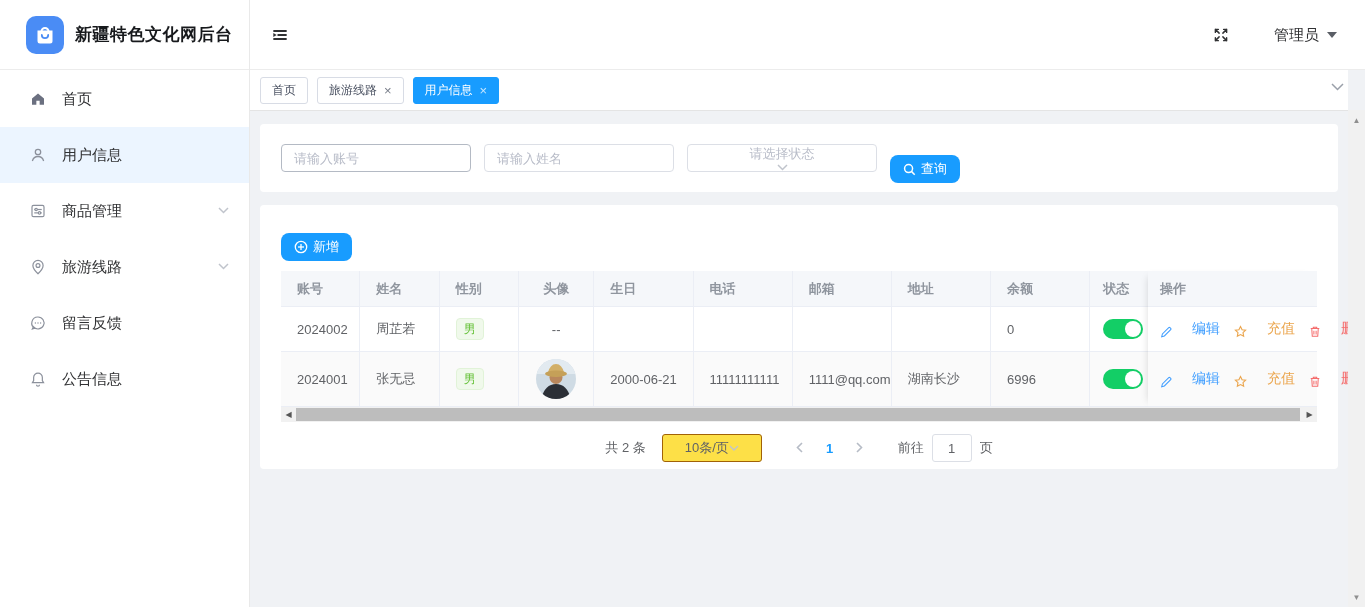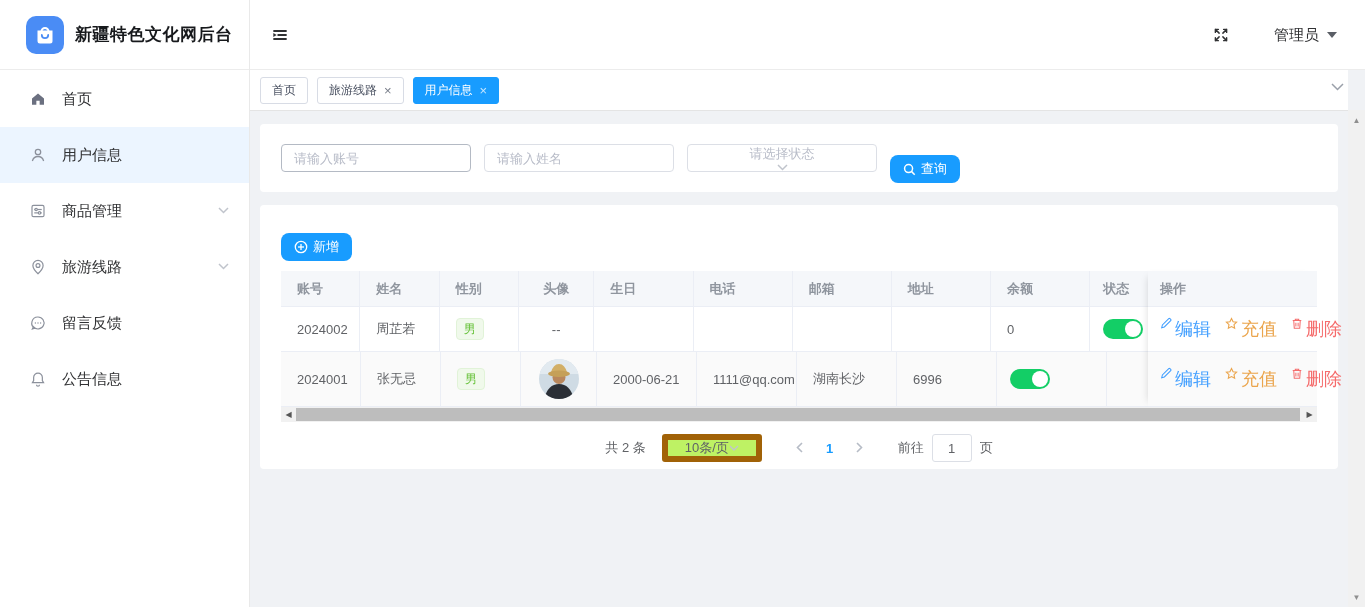--- a/index.html
+++ b/index.html
@@ -84,38 +84,38 @@
   .switch::after { content:""; position:absolute; right:2px; top:2px; width:16px;
     height:16px; border-radius:50%; background:#fff; }
   
   .fixed-col { position:absolute; top:0; right:0; width:169px;
     box-shadow:-5px 0 8px -6px rgba(0,0,0,.18); }
   .f-cell { padding-left:12px; display:flex; align-items:center;
     border-bottom:1px solid #ebeef5; font-size:13px; }
   .f-head { height:36px; background:#f5f7fa; color:#8f959e; font-weight:bold; }
   .f-r1 { height:45px; background:#fff; gap:14px; }
   .f-r2 { height:55px; background:#fafafa; gap:14px; }
-  .op-link { display:inline-flex; align-items:flex-start; gap:3px; cursor:pointer;
-    font-size:18px; white-space:nowrap; }
+  .op-link { display:inline-flex; align-items:flex-end; gap:20px; cursor:pointer;
+    font-size:14px; white-space:nowrap; }
   .op-edit { color:#409eff; } .op-recharge { color:#eba54d; } .op-delete { color:#f56c6c; }
   
   .h-scrollbar { width:1036px; height:15px; background:#f1f1f1; position:relative; }
   .h-scrollbar .sb-arrow { position:absolute; top:0; width:15px; height:15px;
     display:flex; align-items:center; justify-content:center; font-size:8px;
     color:#555; cursor:pointer; }
   .sb-left{left:0} .sb-right{right:0}
   .h-thumb { position:absolute; left:15px; top:1px; height:13px; width:1004px;
     background:#bdbdbd; cursor:pointer; }
   
   .pager { height:52px; display:flex; align-items:center; justify-content:center;
     gap:0; color:#606266; font-size:13px; }
   .pg-total { margin-right:16px; }
-  .pg-size { width:100px; height:28px; border:6px solid #a16207; border-radius:3px;
+  .pg-size { width:100px; height:28px; border:1px solid #a16207; border-radius:3px;
     display:flex; align-items:center; justify-content:center; color:#606266;
-    cursor:pointer; margin-right:22px; background:#bef264; }
+    cursor:pointer; margin-right:22px; background:#fde047; }
   .pg-arrow { width:32px; text-align:center; color:#aab0bb; font-size:13px; cursor:pointer; }
   .pg-num { width:28px; text-align:center; color:var(--primary); font-weight:bold; cursor:pointer; }
   .pg-goto { margin-left:22px; display:flex; align-items:center; gap:8px; }
   .pg-input { width:40px; height:28px; border:1px solid #dcdfe6; border-radius:3px;
     text-align:center; font-size:13px; color:#606266; outline:none;
     font-family:"Liberation Sans","DejaVu Sans",sans-serif; }
   
   .v-scrollbar { position:absolute; right:0; top:110px; width:17px; height:497px;
     background:#f1f1f1; z-index:6; }
   .v-scrollbar .sb-arrow { position:absolute; left:0; width:17px; height:16px;
@@ -339,20 +339,21 @@
                     <rect width="40" height="15" fill="#e2eaf0"></rect>
                     <path d="M5 40 q4 -15 15 -15 q11 0 15 15 Z" fill="#2b2f36"></path>
                     <circle cx="20" cy="18.5" r="6.5" fill="#b9875c"></circle>
                     <path d="M11.5 14.5 q2.5 -9.5 8.5 -9.5 q6 0 8.5 9.5 Z" fill="#d2af67"></path>
                     <ellipse cx="20" cy="14.8" rx="11" ry="3.2" fill="#c5a058"></ellipse>
                   </g>
                 </svg>
               </span>
             </div>
             <div class="t-cell c-birthday">2000-06-21</div>
+            <div class="t-cell c-phone">11111111111</div>
             <div class="t-cell c-email">1111@qq.com</div>
             <div class="t-cell c-address">湖南长沙</div>
             <div class="t-cell c-balance">6996</div>
             <div class="t-cell c-status">
               <div class="switch"></div>
             </div>
             <div class="t-cell c-ops"></div>
           </div>
         </div>
       </div>

